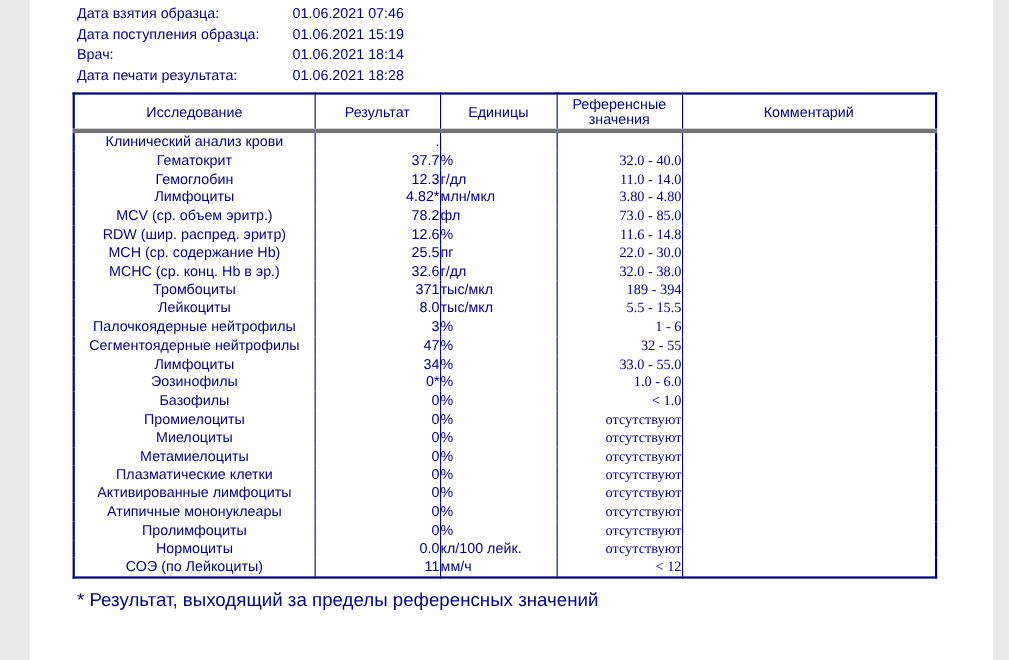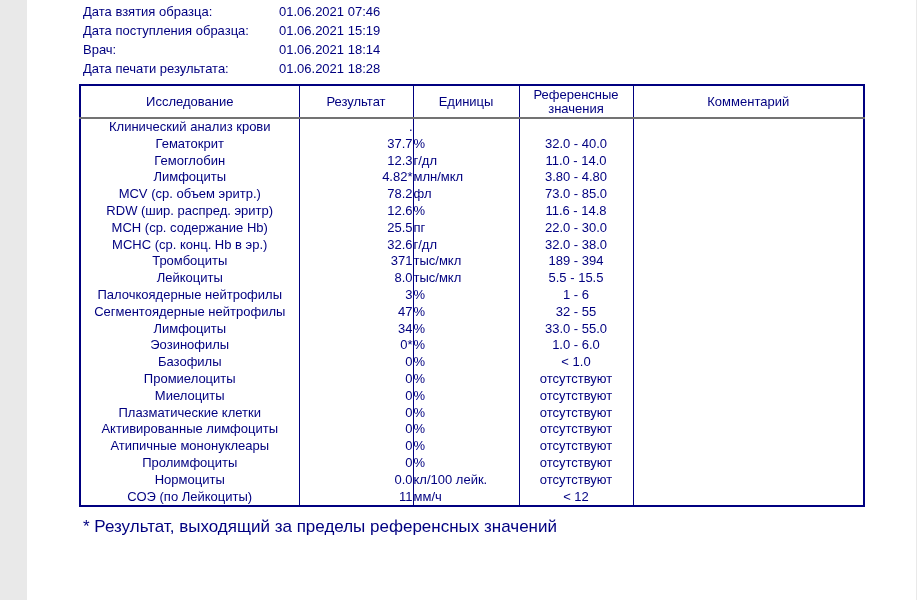--- a/index.html
+++ b/index.html
@@ -12,21 +12,20 @@
     color: #000080;
     overflow: hidden;
   }
   .page {
     position: absolute;
     left: 27px;
     top: 0;
     width: 876px;
     height: 600px;
     background: #ffffff;
-    padding-left: 13px;
   }
   .meta {
     padding: 2px 0 6px 43px;
   }
   .meta-row {
     display: flex;
     font-size: 13px;
     line-height: 19px;
   }
   .meta-label {
@@ -49,36 +48,36 @@
     font-size: 13px;
     color: #000080;
     overflow: hidden;
     white-space: nowrap;
   }
   table.results th {
     font-weight: normal;
     text-align: center;
     vertical-align: middle;
     height: 31px;
-    border-bottom: 2px solid #737373;
+    border-bottom: 4px solid #737373;
     white-space: normal;
     line-height: 14px;
   }
   table.results th + th,
   table.results td + td {
     border-left: 1px solid #000080;
   }
   table.results td {
     line-height: 16.8px;
     height: 16.8px;
   }
   td.c-name   { text-align: center;  padding-left: 4px; }
   td.c-result { text-align: right; padding-right: 22px; }
   td.c-units  { text-align: left;  padding-left: 6px; }
-  td.c-ref    { text-align: center; }
+  td.c-ref    { text-align: right; font-family: Liberation Serif, serif; }
   td.c-comment{ }
   .footnote {
     margin: 10px 0 0 43px;
     font-size: 17px;
   }
 </style>
 </head>
 <body>
 
 <div class="page">
@@ -257,20 +256,27 @@
         </tr>
 
         <tr>
           <td class="c-name">Миелоциты</td>
           <td class="c-result">0</td>
           <td class="c-units">%</td>
           <td class="c-ref">отсутствуют</td>
           <td class="c-comment"></td>
         </tr>
 
+        <tr>
+          <td class="c-name">Метамиелоциты</td>
+          <td class="c-result">0</td>
+          <td class="c-units">%</td>
+          <td class="c-ref">отсутствуют</td>
+          <td class="c-comment"></td>
+        </tr>
 
         <tr>
           <td class="c-name">Плазматические клетки</td>
           <td class="c-result">0</td>
           <td class="c-units">%</td>
           <td class="c-ref">отсутствуют</td>
           <td class="c-comment"></td>
         </tr>
 
         <tr>

